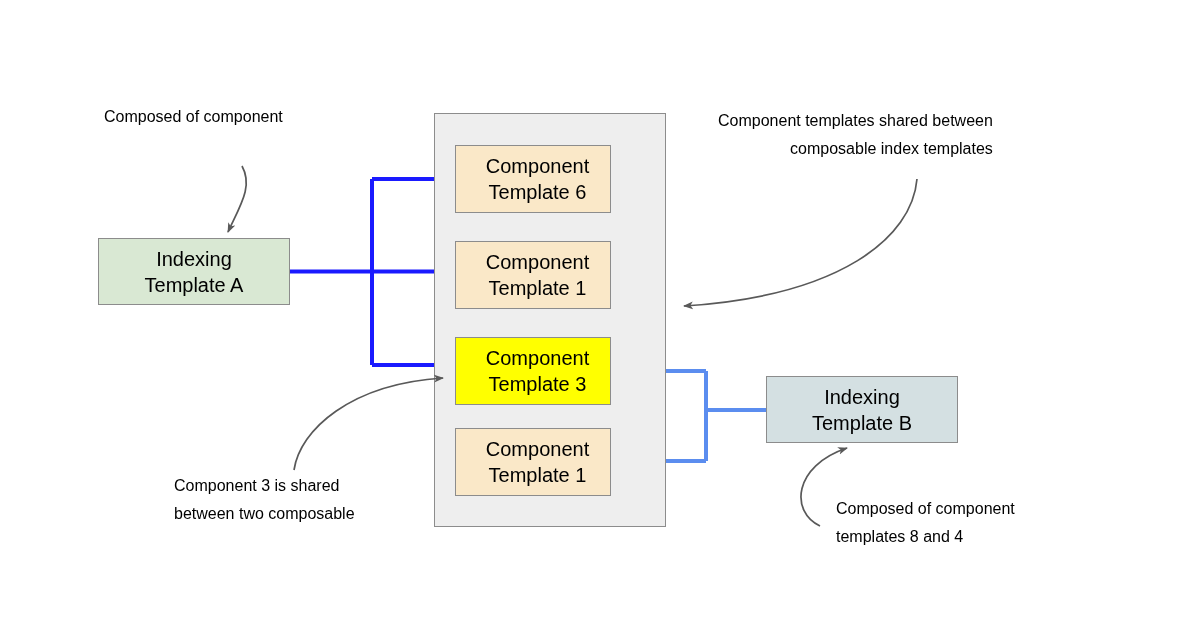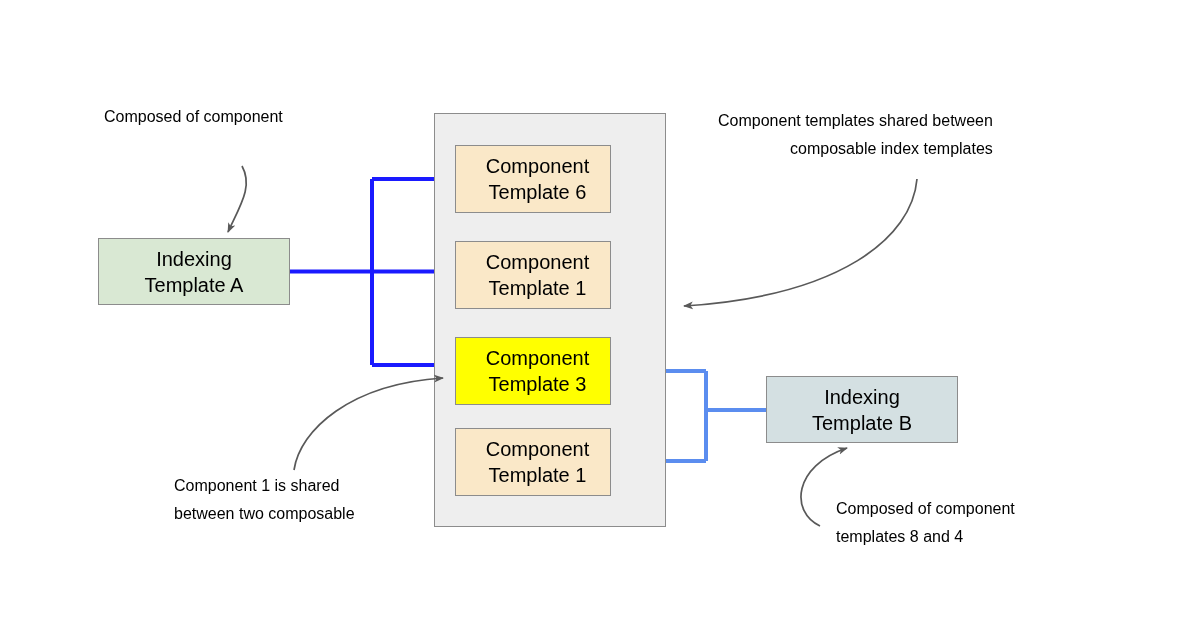--- a/index.html
+++ b/index.html
@@ -190,21 +190,21 @@
   <div class="caption" id="caption-a">
     <span class="ln">Composed of component</span>
   </div>
 
   <div class="caption" id="caption-shared">
     <span class="ln">Component templates shared between</span>
     <span class="ln">composable index templates</span>
   </div>
 
   <div class="caption" id="caption-ct3">
-    <span class="ln">Component 1 is shared</span>
+    <span class="ln">Component 3 is shared</span>
     <span class="ln">between two composable</span>
   </div>
 
   <div class="caption" id="caption-b">
     <span class="ln">Composed of component</span>
     <span class="ln">templates 8 and 4</span>
   </div>
 
 </div>
 

